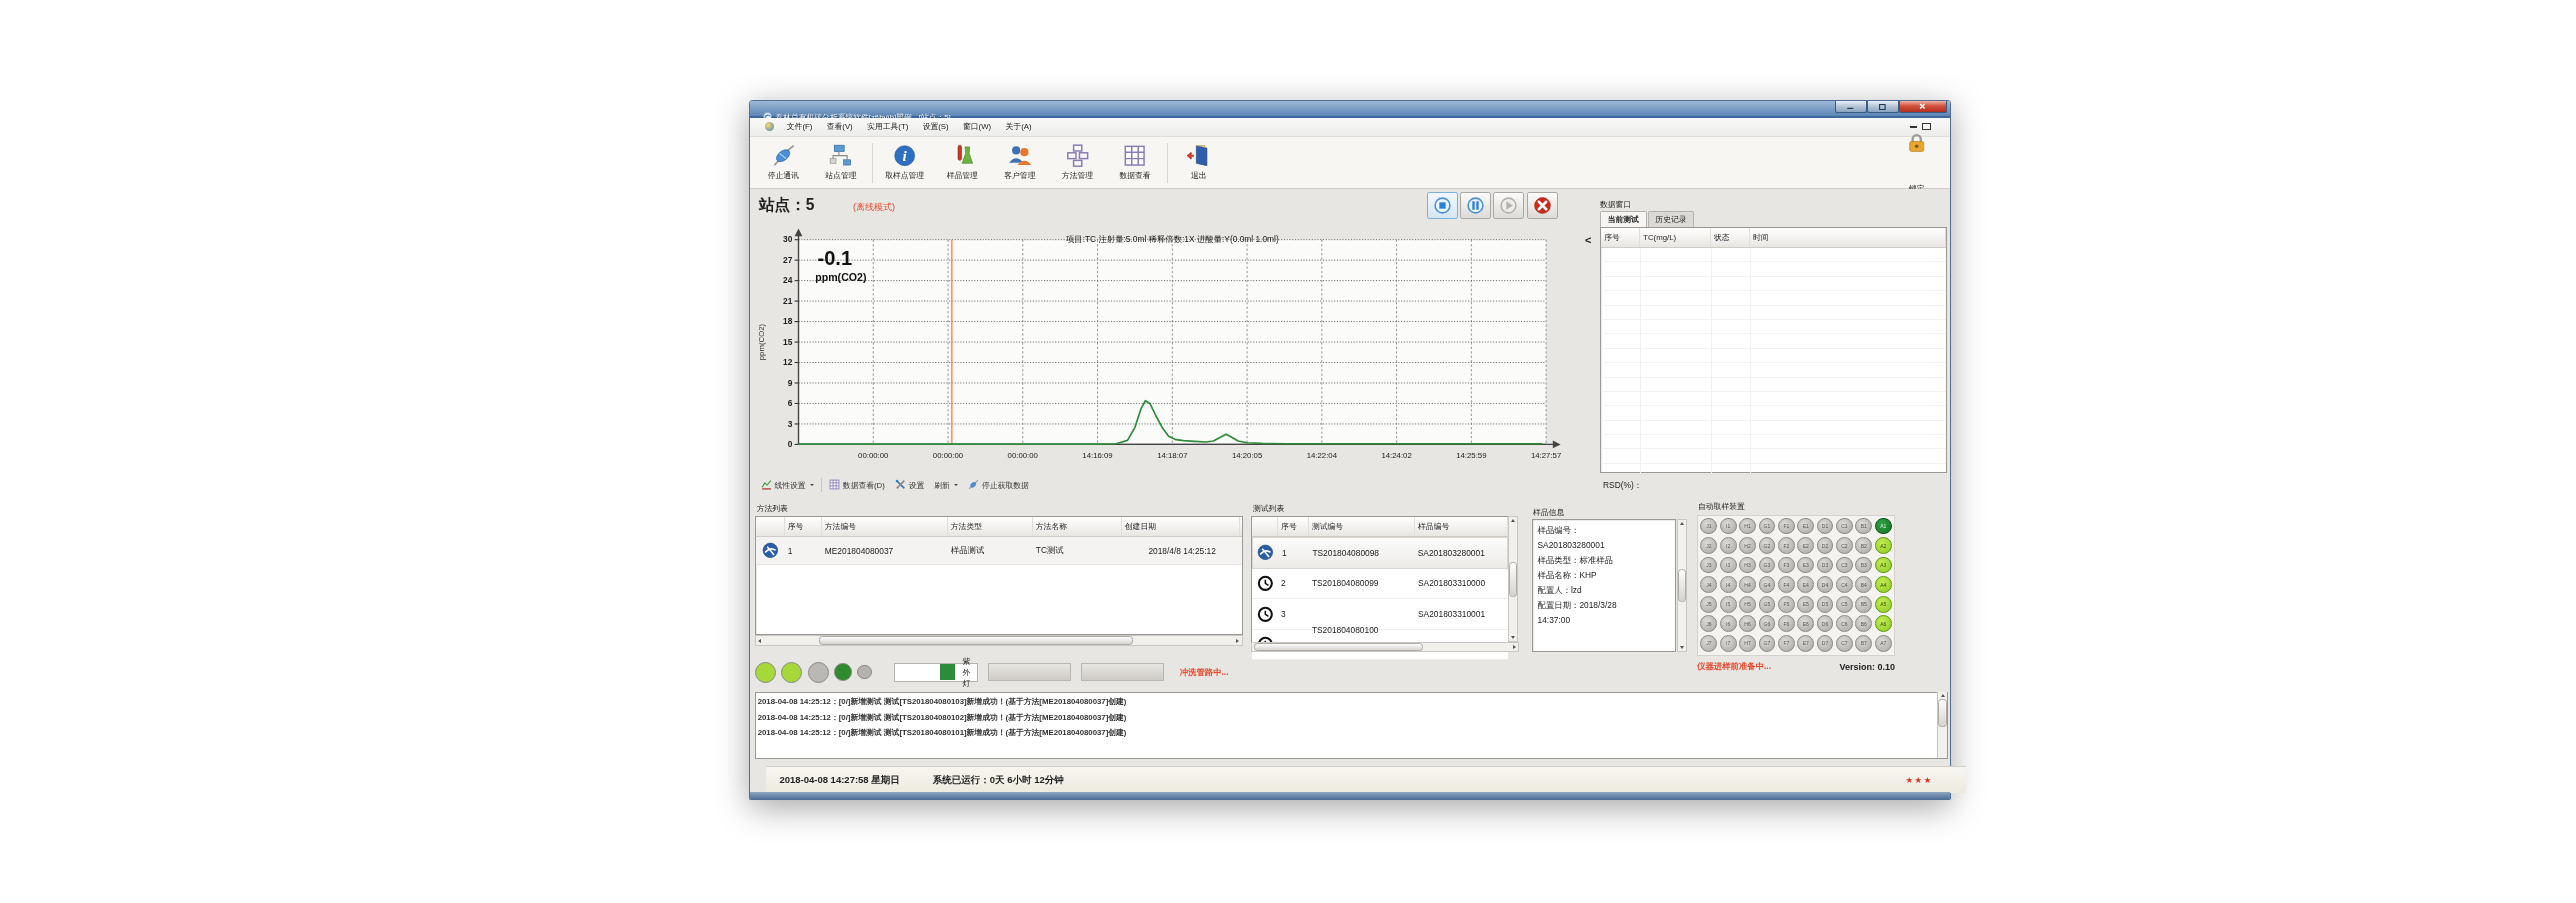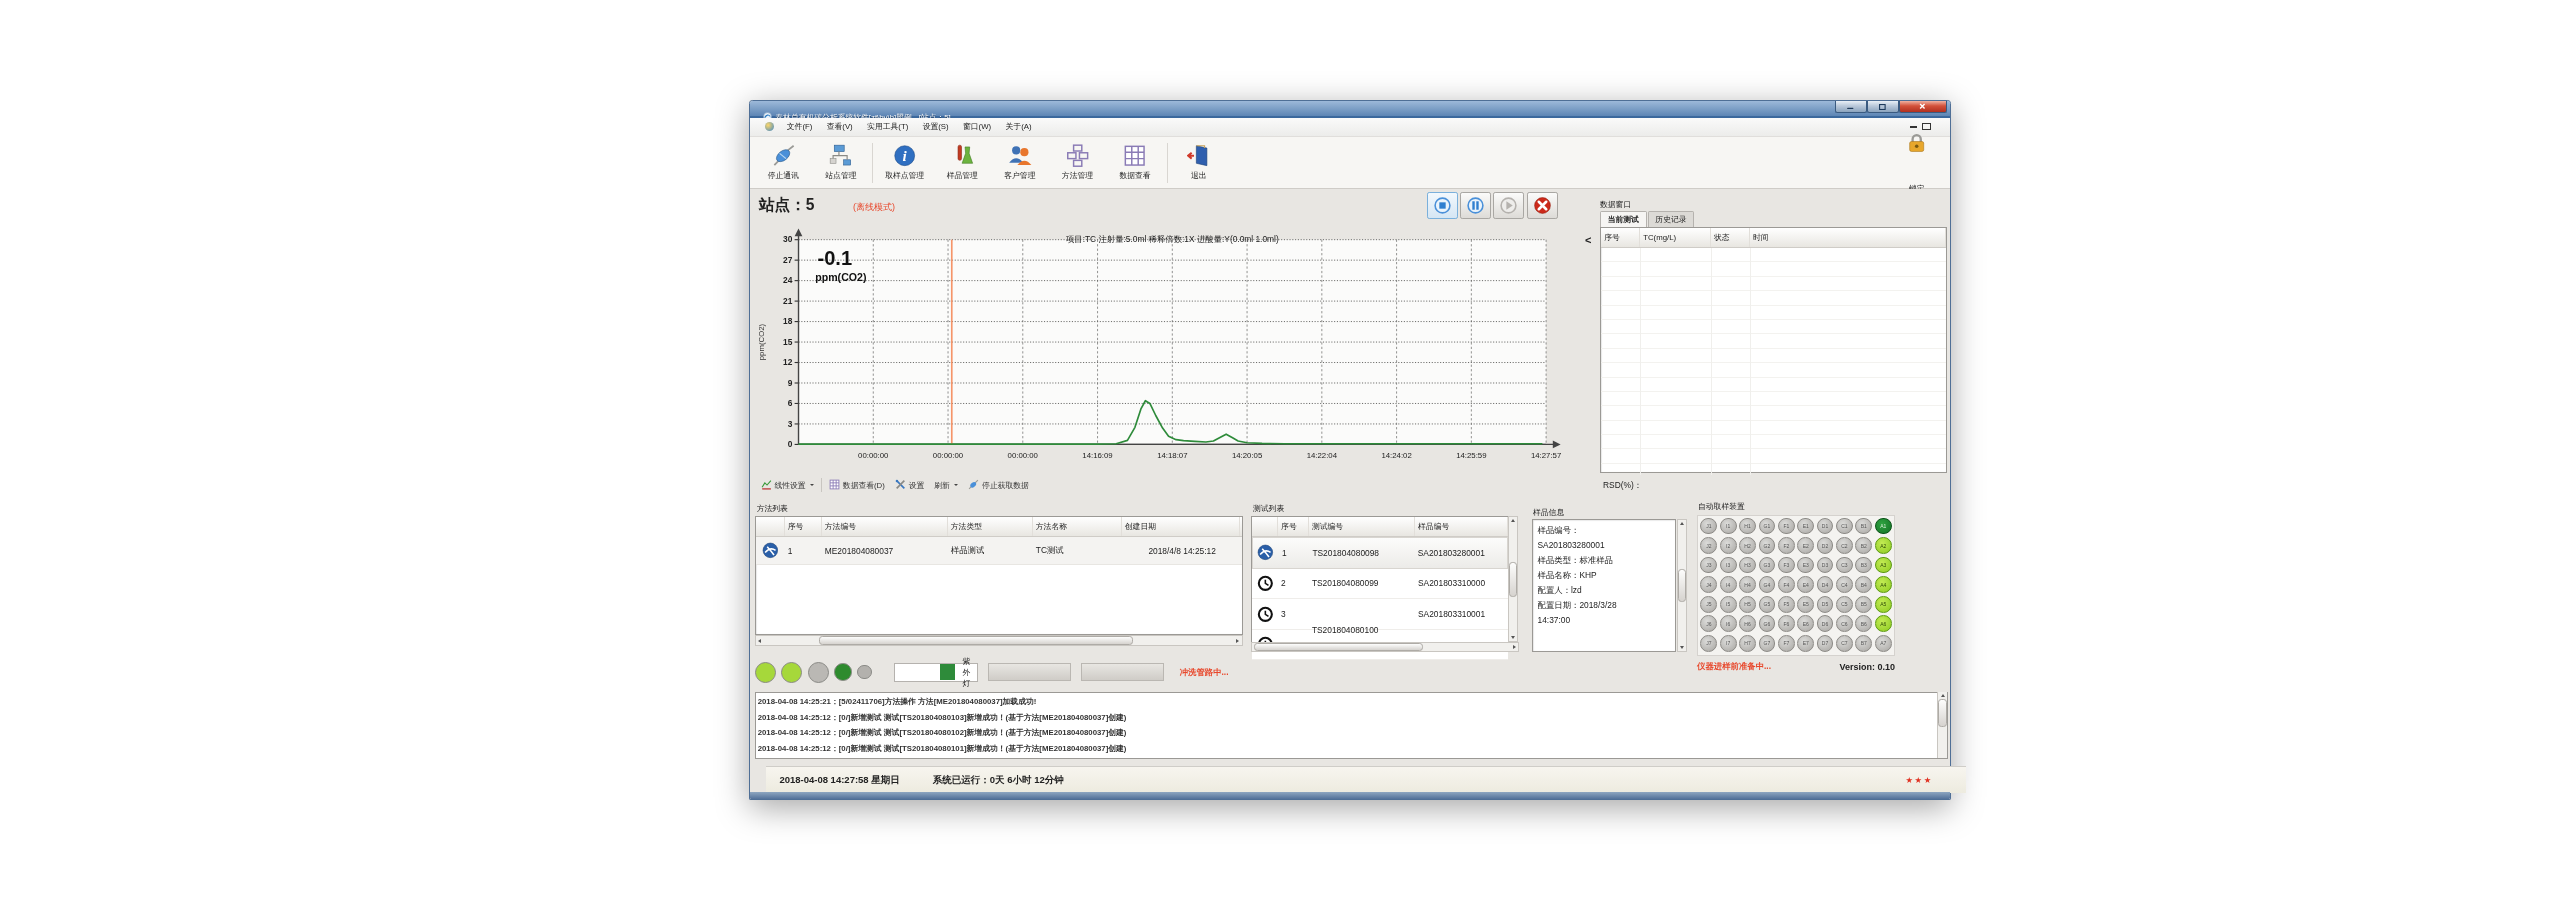--- a/index.html
+++ b/index.html
@@ -777,21 +777,20 @@
             <div class="dw-line"></div>
             <div class="dw-line"></div>
             <div class="dw-vline" style="left: 39px;"></div>
             <div class="dw-vline" style="left: 110px;"></div>
             <div class="dw-vline" style="left: 149px;"></div>
           </div>
       </div>
       <div class="dw-rsd">RSD(%)：</div>
 
       <div class="log" id="log">
-          <div>2018-04-08 14:25:21：[5/02411706]方法操作 方法[ME201804080037]加载成功!</div>
           <div>2018-04-08 14:25:12：[0/]新增测试 测试[TS201804080103]新增成功！(基于方法[ME201804080037]创建)</div>
           <div>2018-04-08 14:25:12：[0/]新增测试 测试[TS201804080102]新增成功！(基于方法[ME201804080037]创建)</div>
           <div>2018-04-08 14:25:12：[0/]新增测试 测试[TS201804080101]新增成功！(基于方法[ME201804080037]创建)</div>
         </div>
       <div class="log-vscroll">
         <span class="tri up"></span>
           <div class="scroll-thumb" style="width:6.7px;height:26px;"></div>
       </div>
 
       <div class="statusbar">

